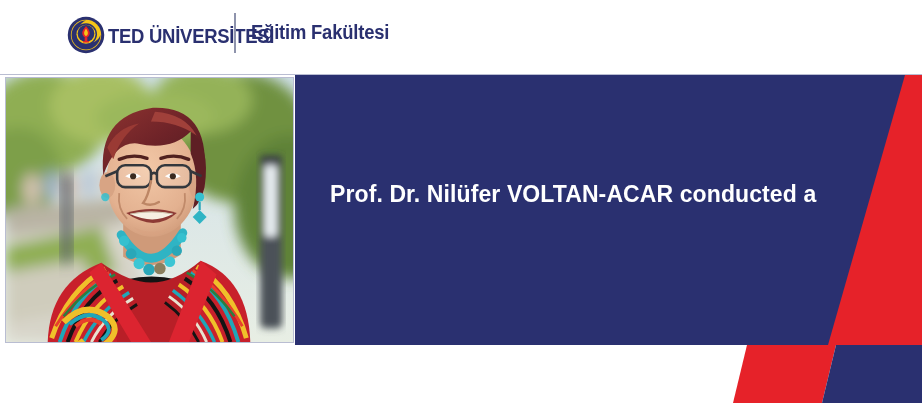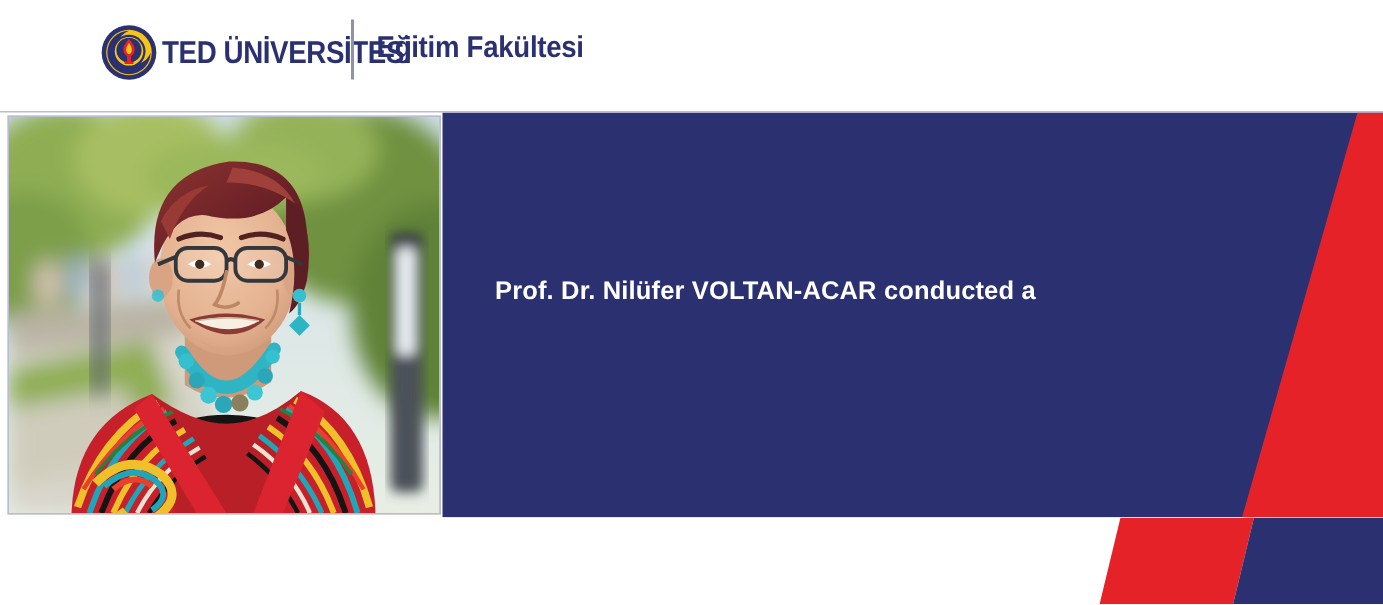--- a/index.html
+++ b/index.html
@@ -134,21 +134,21 @@
   
   #headline {
     position: absolute;
     left: 330px;
     top: 95px;
     width: 430px;
   }
 
   .headline-line {
     font-family: "Liberation Sans", sans-serif;
-    font-size: 17px;
+    font-size: 23px;
     font-weight: bold;
     color: #ffffff;
     line-height: 48px;
     white-space: nowrap;
     letter-spacing: 0.1px;
   }
 
   
   #bottom-band {
     position: absolute;

